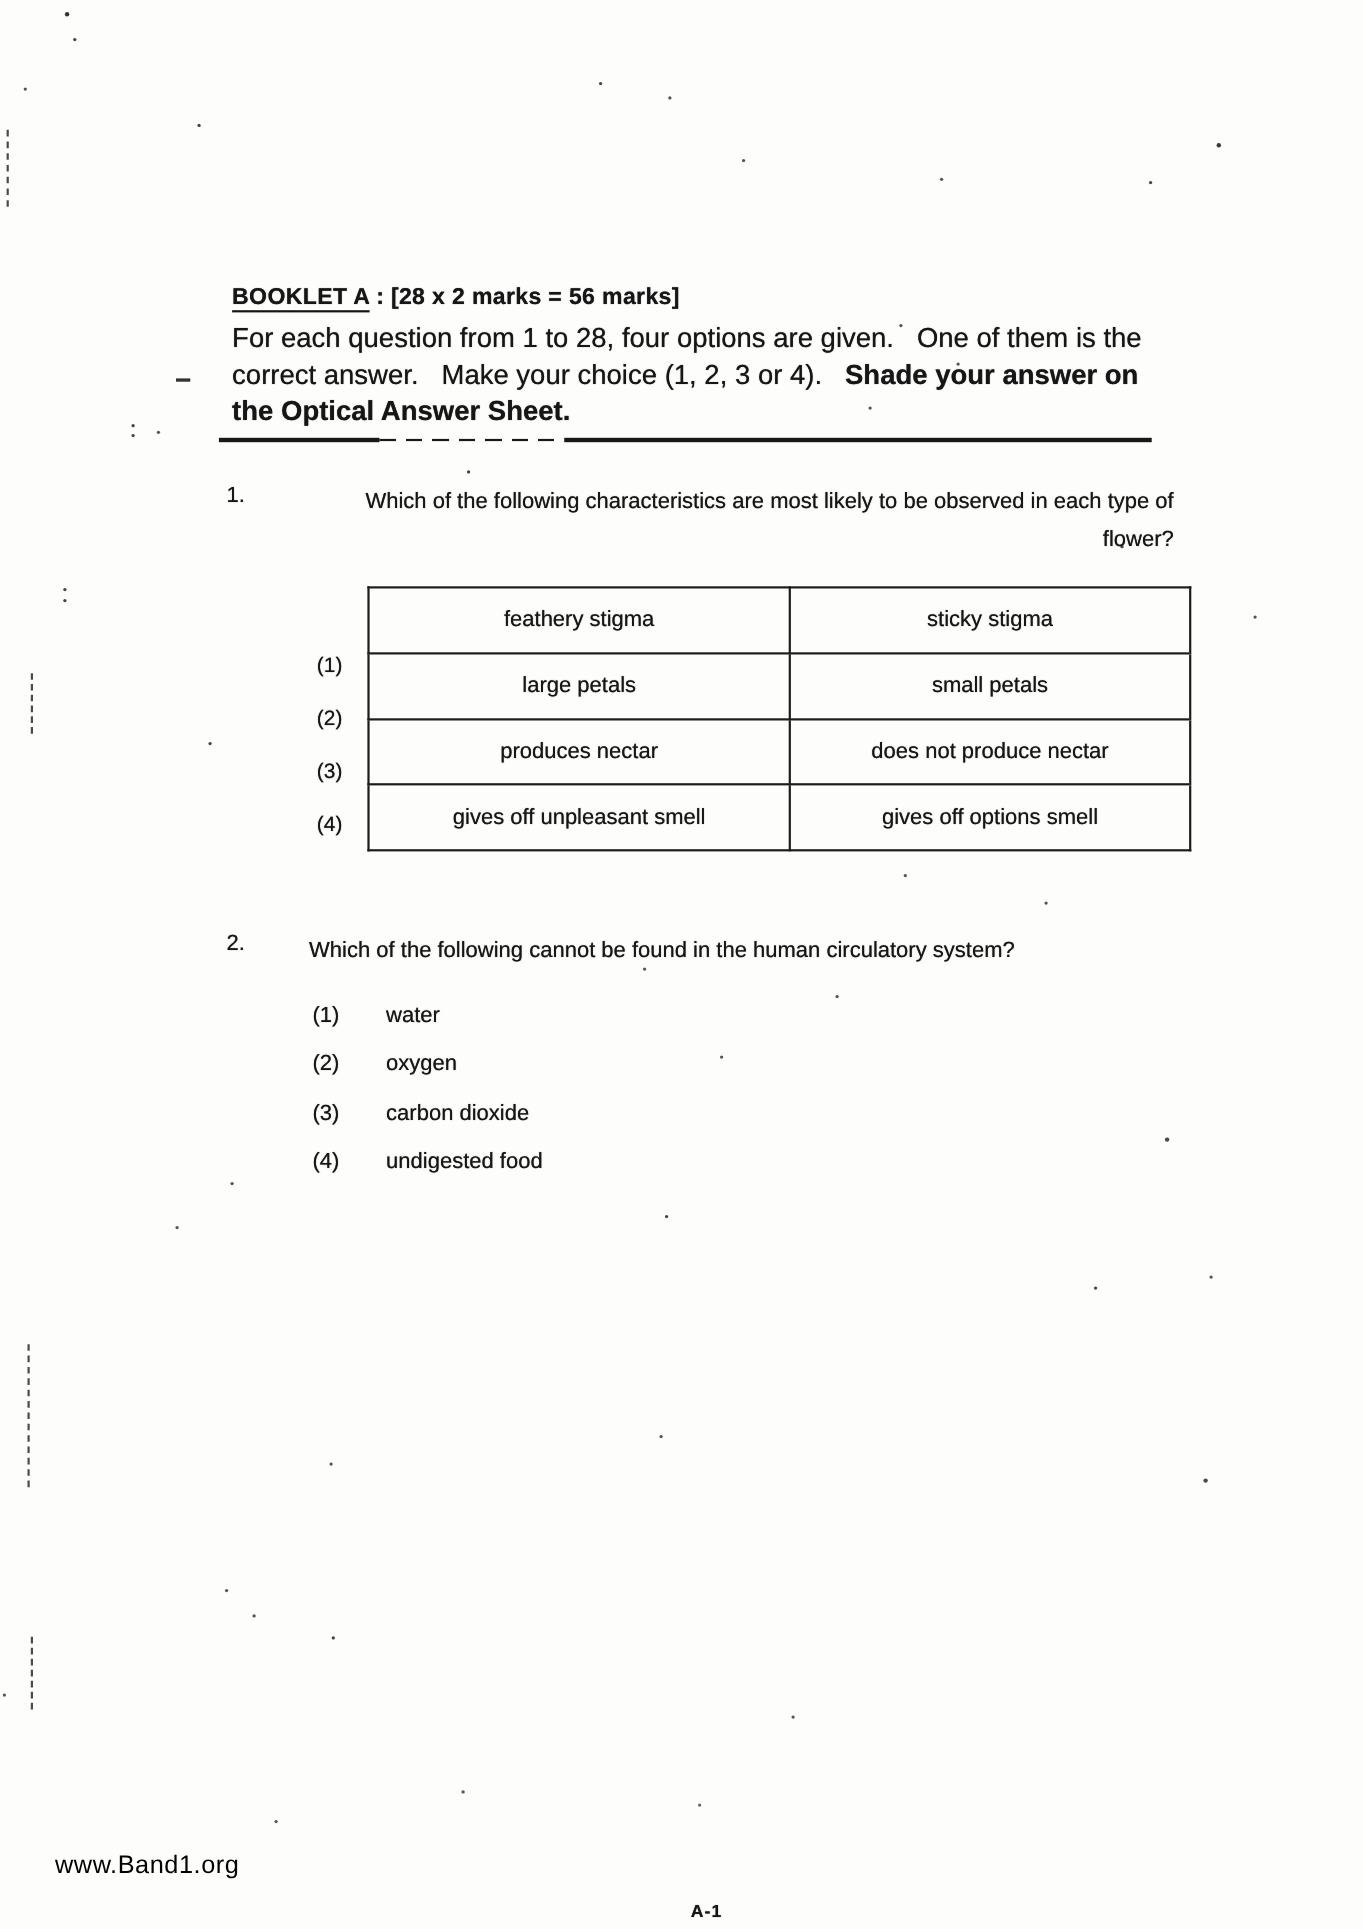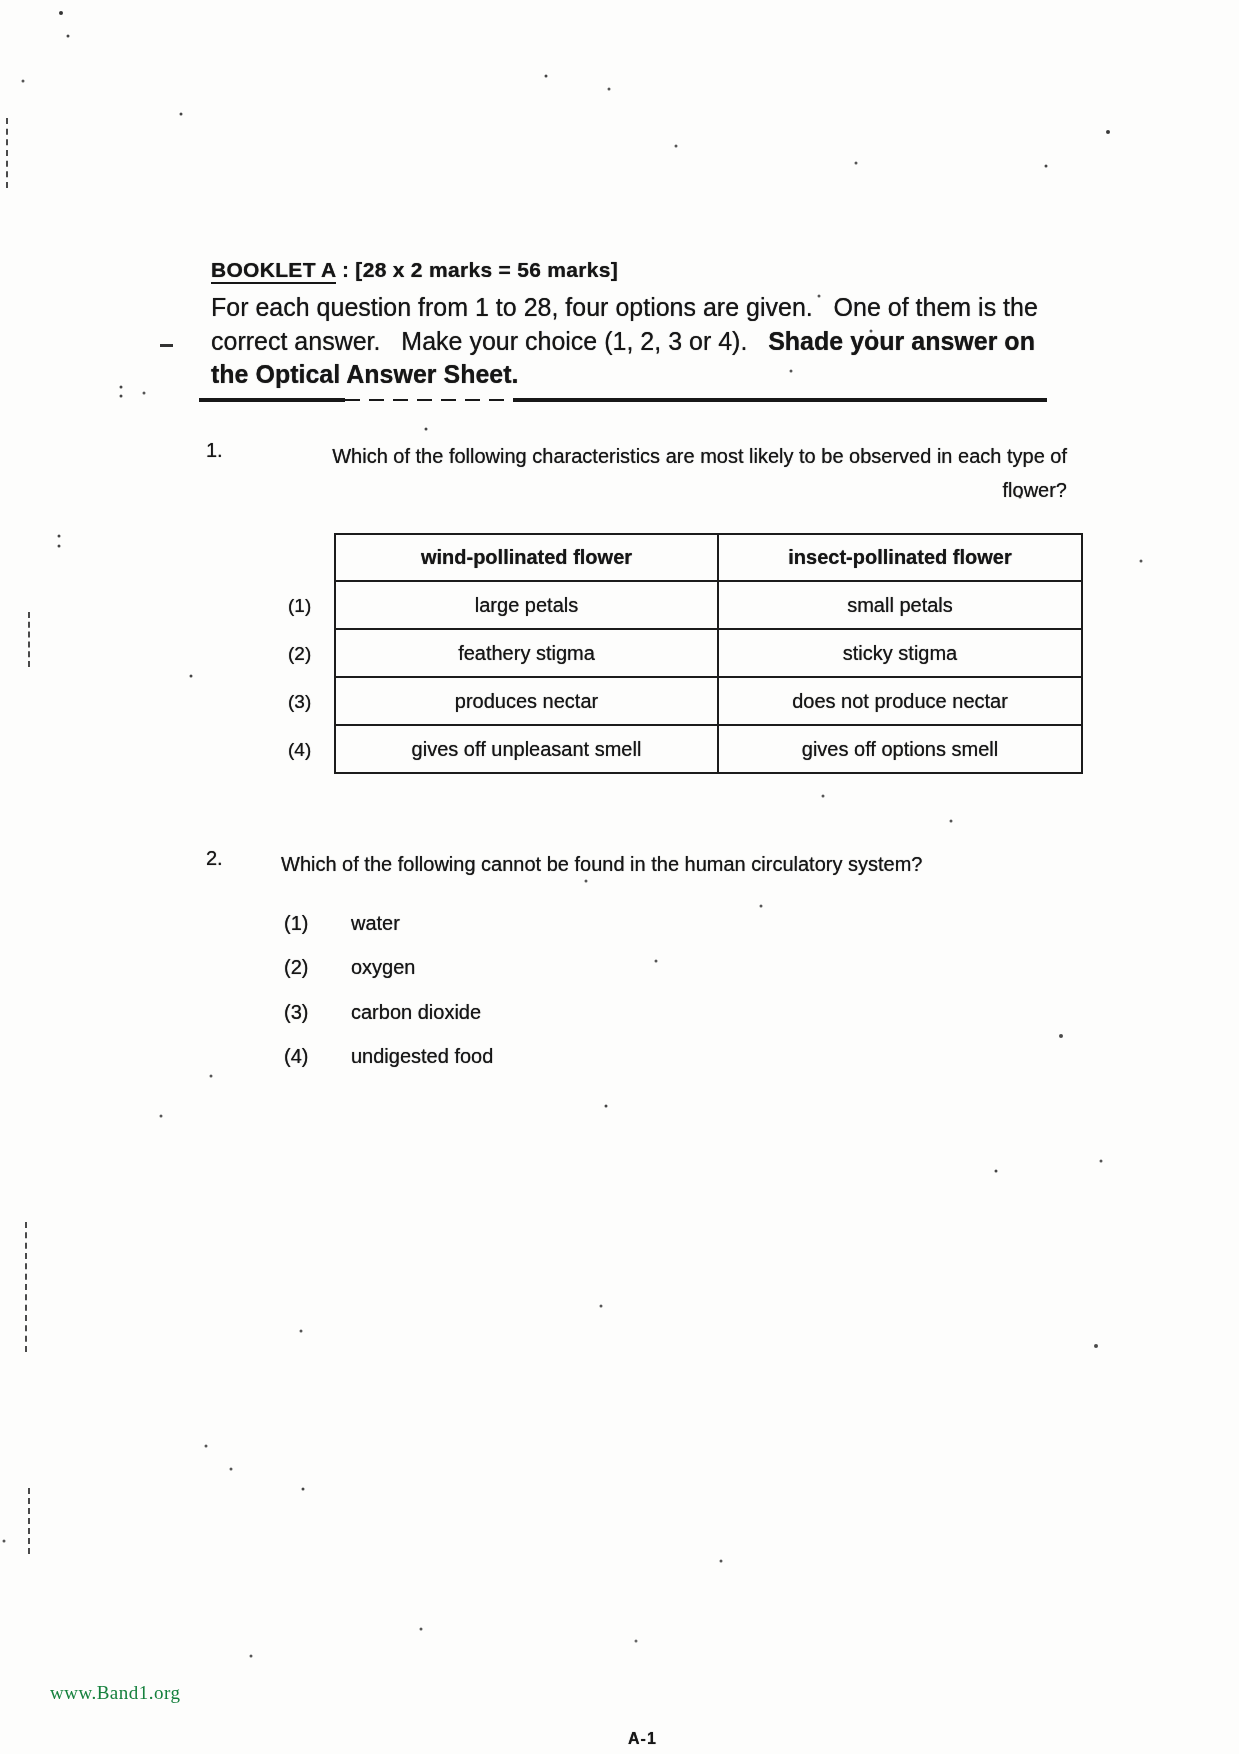--- a/index.html
+++ b/index.html
@@ -56,22 +56,22 @@
   table.qtable td { height:48px; font-weight:normal; }
   table.qtable td.rcell { border-bottom-style:dashed; }
   table.qtable tr:last-child td { border-bottom-style:solid; border-bottom-width:2.5px; }
 
   
   .opt { position:absolute; left:78px; white-space:nowrap; }
   .opt .ol { display:inline-block; width:67px; }
   .opt0 { top:65px; } .opt1 { top:109px; } .opt2 { top:154px; } .opt3 { top:198px; }
 
   
-  .site { left:50px; top:1682px; font-family:Liberation Serif, serif;
-          font-size:19px; color:#15803d; letter-spacing:0.5px; }
+  .site { left:50px; top:1682px; font-family:Liberation Sans, sans-serif;
+          font-size:23px; color:#000000; letter-spacing:0.5px; }
   .pageno { left:628px; top:1708px; font-size:16px; font-weight:600; letter-spacing:1px;margin-top:22px; }
 
   
   .vmark { border-left:2.5px dashed #4a4a4a; width:0; }
   .vm1 { left:6px;  top:118px;  height:70px; }
   .vm2 { left:28px; top:612px;  height:55px; }
   .vm3 { left:25px; top:1222px; height:130px; }
   .vm4 { left:28px; top:1488px; height:66px; }
   .hdash { background:#333; }
   .hd1 { left:160px; top:344px; width:13px; height:3px; }
@@ -126,31 +126,27 @@
     <div class="rl">(2)</div>
     <div class="rl">(3)</div>
     <div class="rl">(4)</div>
   </div>
   <table class="qtable">
     <colgroup>
         <col class="c1">
         <col class="c2">
       </colgroup>
     <tbody>
-        <tr>
-      <th>wind-pollinated flower</th>
-      <th>insect-pollinated flower</th>
+    <tr>
+      <td>feathery stigma</td>
+      <td class="rcell">sticky stigma</td>
     </tr>
     <tr>
       <td>large petals</td>
       <td class="rcell">small petals</td>
-    </tr>
-    <tr>
-      <td>feathery stigma</td>
-      <td class="rcell">sticky stigma</td>
     </tr>
     <tr>
       <td>produces nectar</td>
       <td class="rcell">does not produce nectar</td>
     </tr>
     <tr>
       <td>gives off unpleasant smell</td>
       <td class="rcell">gives off options smell</td>
     </tr>
   </tbody>

